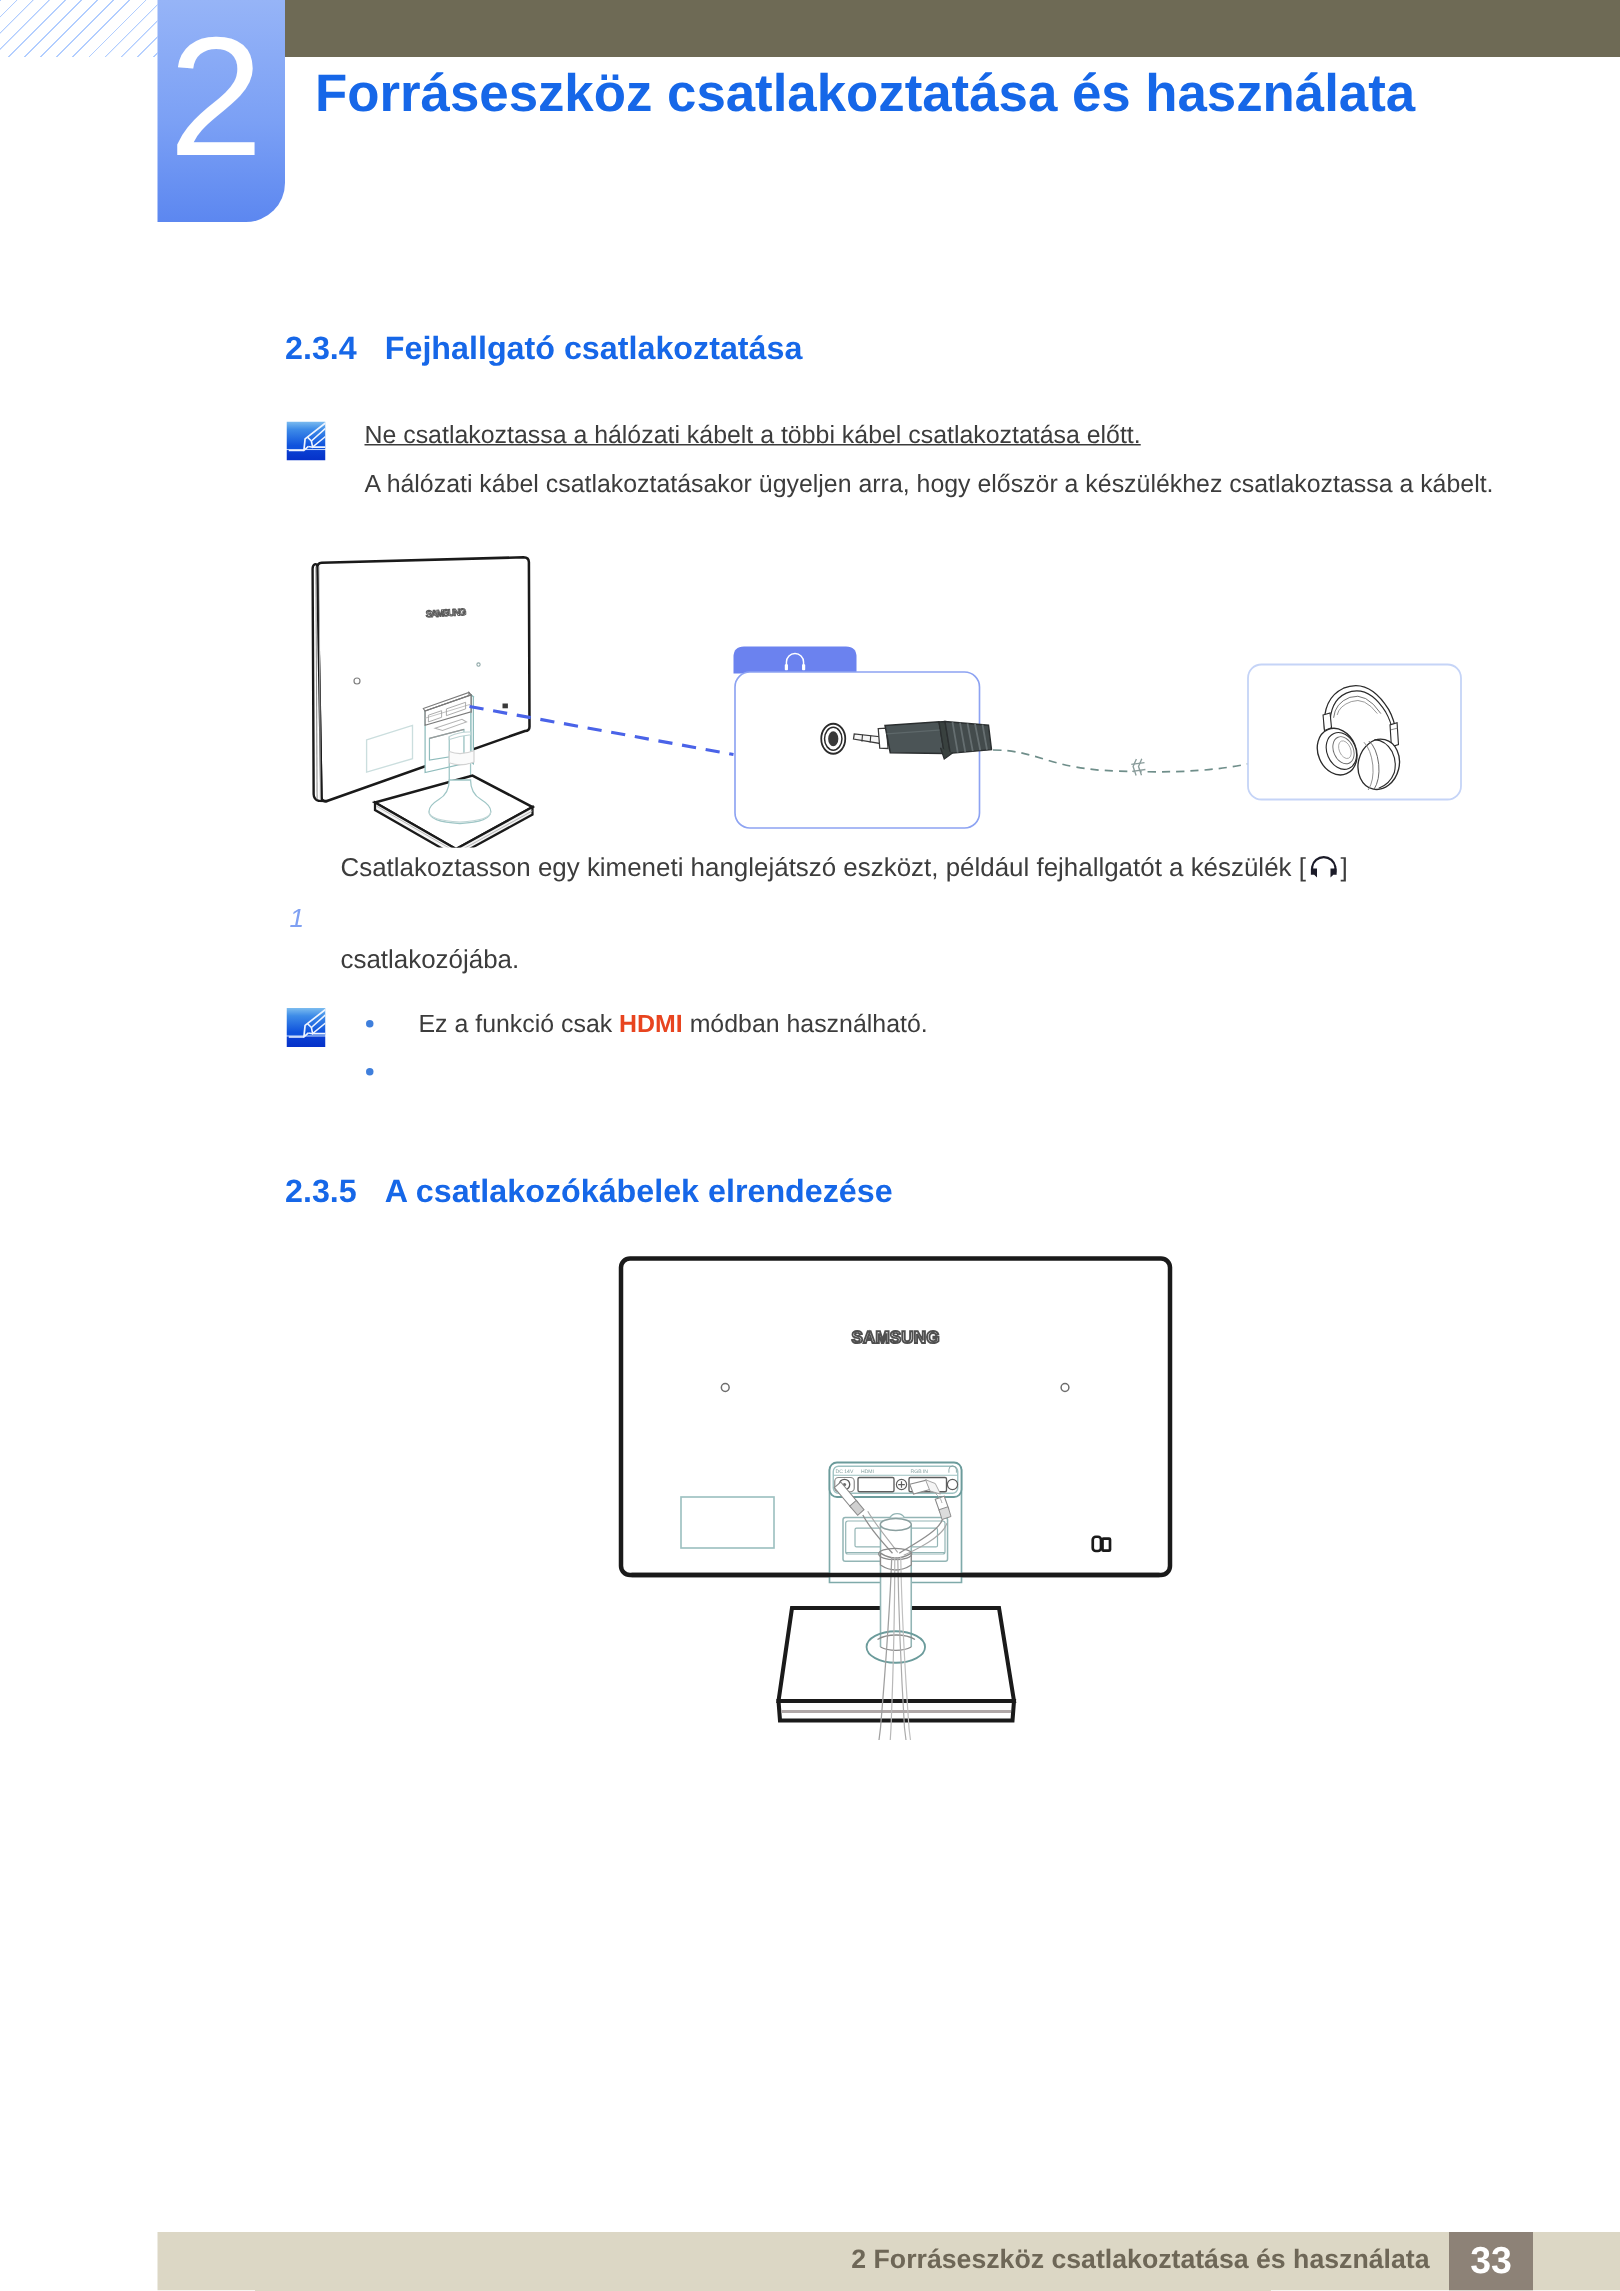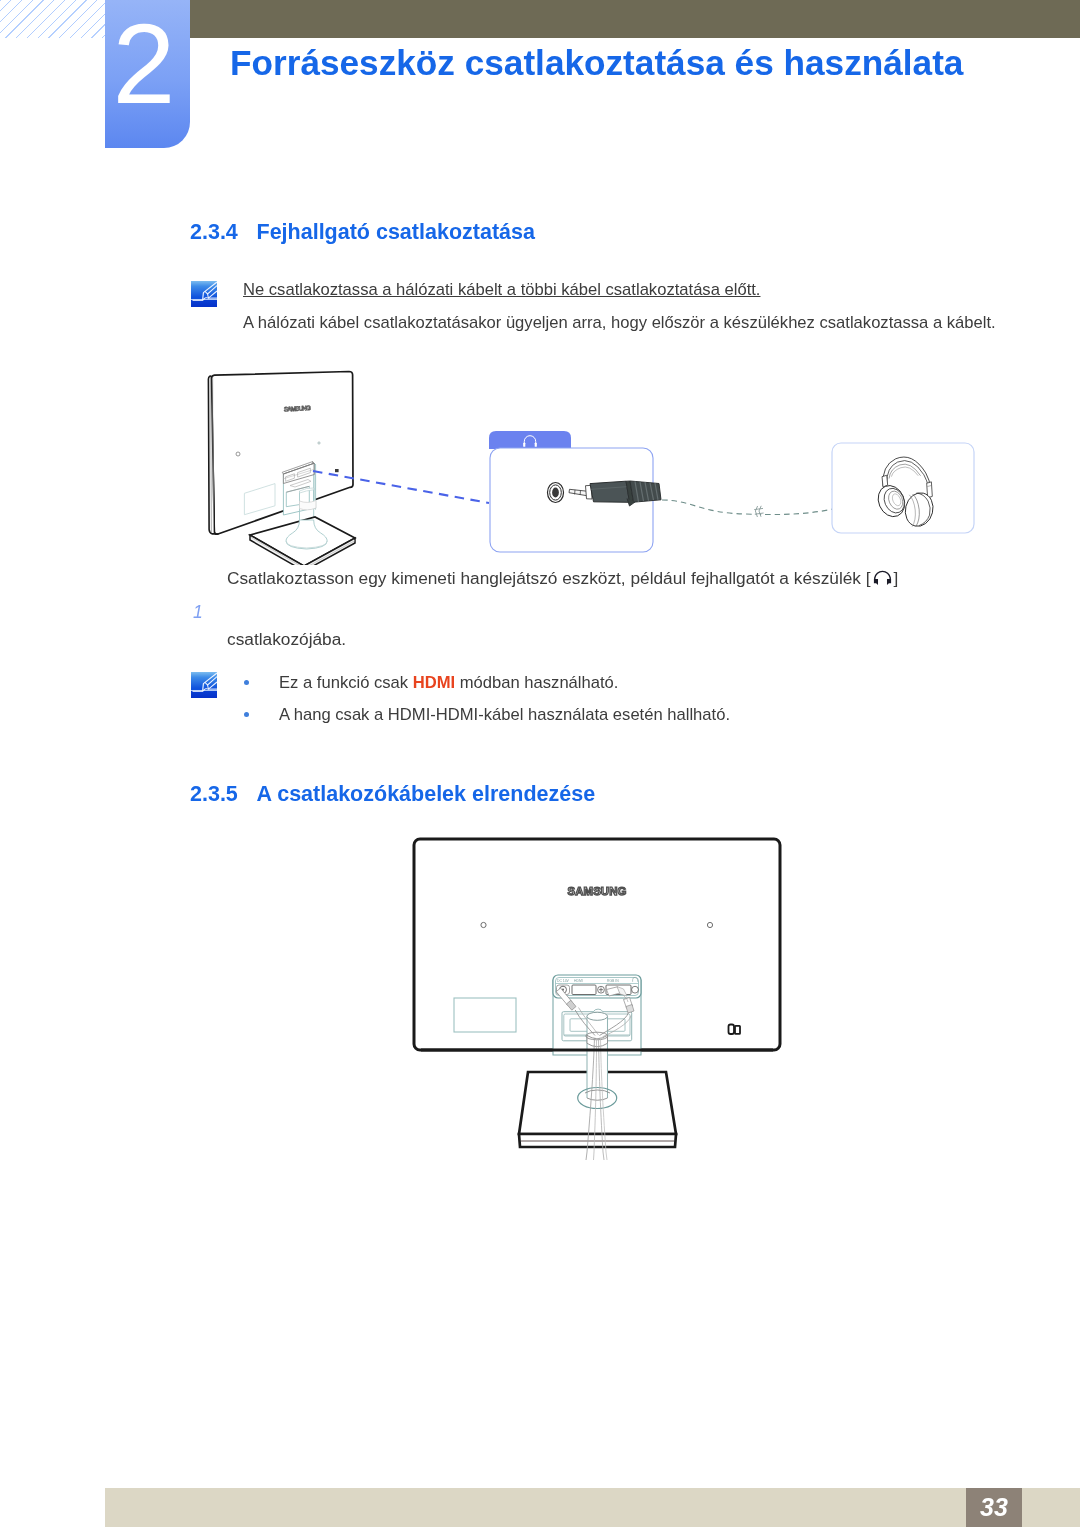--- a/index.html
+++ b/index.html
@@ -14,32 +14,32 @@
       rgba(130,175,255,0.62) 0px, rgba(130,175,255,0.62) 0.7px,
       rgba(255,255,255,0) 0.9px, rgba(255,255,255,0) 7.6px);}
   .olive{position:absolute;left:190px;top:0;width:890px;height:38px;background:#6e6a55;}
   .chaptab{position:absolute;left:105px;top:0;width:85px;height:148px;
     border-bottom-right-radius:26px;
     background:linear-gradient(180deg,#96b4f7 0%,#7ba0f5 55%,#5c87f0 100%);}
   .chapnum{position:absolute;left:-4px;top:0;width:85px;height:148px;
     color:#ffffff;font-size:113px;font-weight:400;line-height:1;
     text-align:center;padding-top:8px;box-sizing:border-box;
     letter-spacing:-1px;}
-  .chaptitle{position:absolute;left:230px;top:42px;
+  .chaptitle{position:absolute;left:210px;top:42px;
     color:#1667e8;font-size:35.2px;font-weight:bold;line-height:42px;white-space:nowrap;}
 
   
   .footbar{position:absolute;left:105px;top:1488px;width:975px;height:39px;
     background:#dcd7c5;}
   .foottext{position:absolute;left:500px;top:1487px;width:453px;height:39px;
     color:#6e6757;font-size:17.8px;font-weight:bold;
     display:flex;align-items:center;justify-content:flex-end;}
   .pagebox{position:absolute;left:966px;top:1488px;width:56px;height:39px;
     background:#8d8277;color:#ffffff;font-size:25px;font-weight:bold;
-    display:flex;align-items:center;justify-content:center;line-height:1;font-style:italic;}
+    display:flex;align-items:center;justify-content:center;line-height:1;}
 
   
   .sechead{position:absolute;color:#1667e8;font-size:21.5px;font-weight:bold;white-space:nowrap;}
   .sechead .num{display:inline-block;width:66.5px;}
   .body{position:absolute;color:#3c3c3c;font-size:16.6px;line-height:20px;}
   .noteicon{position:absolute;width:26px;height:26px;}
   .stepnum{position:absolute;color:#7fa0f2;font-size:17.5px;font-style:italic;}
   .steptext{font-size:17.3px;}
   .bullet{position:absolute;width:5px;height:5px;border-radius:50%;
     background:#3f7fdc;}
@@ -217,21 +217,20 @@
       <path d="M14.0 10.4 L16.6 13.0 L26 4.6" fill="none" stroke="#eef4ff" stroke-width="1.05"></path>
       <path d="M16.6 13.0 L17.4 17.1 L26 10.0" fill="none" stroke="#eef4ff" stroke-width="1.05"></path>
       <path d="M14.6 16.6 L17.4 17.1" fill="none" stroke="#eef4ff" stroke-width="1"></path>
       <path d="M17.4 17.1 L26 17.1" fill="none" stroke="#eef4ff" stroke-width="1.05"></path>
       <path d="M11.7 19.3 L1.5 19.3" fill="none" stroke="#eef4ff" stroke-width="1.1"></path>
     </svg>
   </div>
   <div class="bullet" style="left:244px;top:680px;"></div>
   <div class="body" style="left:279px;top:673px;"><span>Ez a funkció csak </span><span class="hdmi">HDMI</span><span> módban használható.</span></div>
   <div class="bullet" style="left:244px;top:712px;"></div>
-  <div class="body" style="left:279px;top:705px;">A hang csak a HDMI-HDMI-kábel használata esetén hallható.</div>
 
   <div class="sechead" style="left:190px;top:770px;margin-top:12px;">
     <span class="num">2.3.5</span><span>A csatlakozókábelek elrendezése</span>
   </div>
 
   <svg class="diag2" width="420" height="340" viewBox="0 0 420 340" style="position:absolute;left:395px;top:830px;">
 
     <rect x="19" y="9" width="366" height="211" rx="6" fill="#ffffff" stroke="#1a1a1a" stroke-width="3"></rect>
     <text x="202" y="65" text-anchor="middle" font-family="'Liberation Sans',sans-serif" font-size="11.4" font-weight="bold" fill="none" stroke="#4f4f4f" stroke-width="1.25" letter-spacing="0.08">SAMSUNG</text>
     <circle cx="88.5" cy="95" r="2.6" fill="none" stroke="#6e6e6e" stroke-width="1"></circle>
@@ -309,15 +308,16 @@
       <path d="M199.5 208 C198.5 238 196.5 268 192 322 L191 330" stroke="#a0a0a0" stroke-width="0.85"></path>
       <path d="M201.5 208 C201.5 240 201 272 199 322 L198.5 330" stroke="#b8b8b8" stroke-width="0.8"></path>
       <path d="M203.5 208 C204 240 205 272 208 322 L209 330" stroke="#aaaaaa" stroke-width="0.8"></path>
       <path d="M205.5 208 C206 240 207.5 272 211 322 L212 330" stroke="#c0c0c0" stroke-width="0.8"></path>
     </g>
 
     <path d="M26 220 L378 220" fill="none" stroke="#1a1a1a" stroke-width="3"></path>
   </svg>
 
   <div class="footbar"></div>
+  <div class="foottext">2 Forráseszköz csatlakoztatása és használata</div>
   <div class="pagebox">33</div>
 
 </div>
 
 </body></html>

